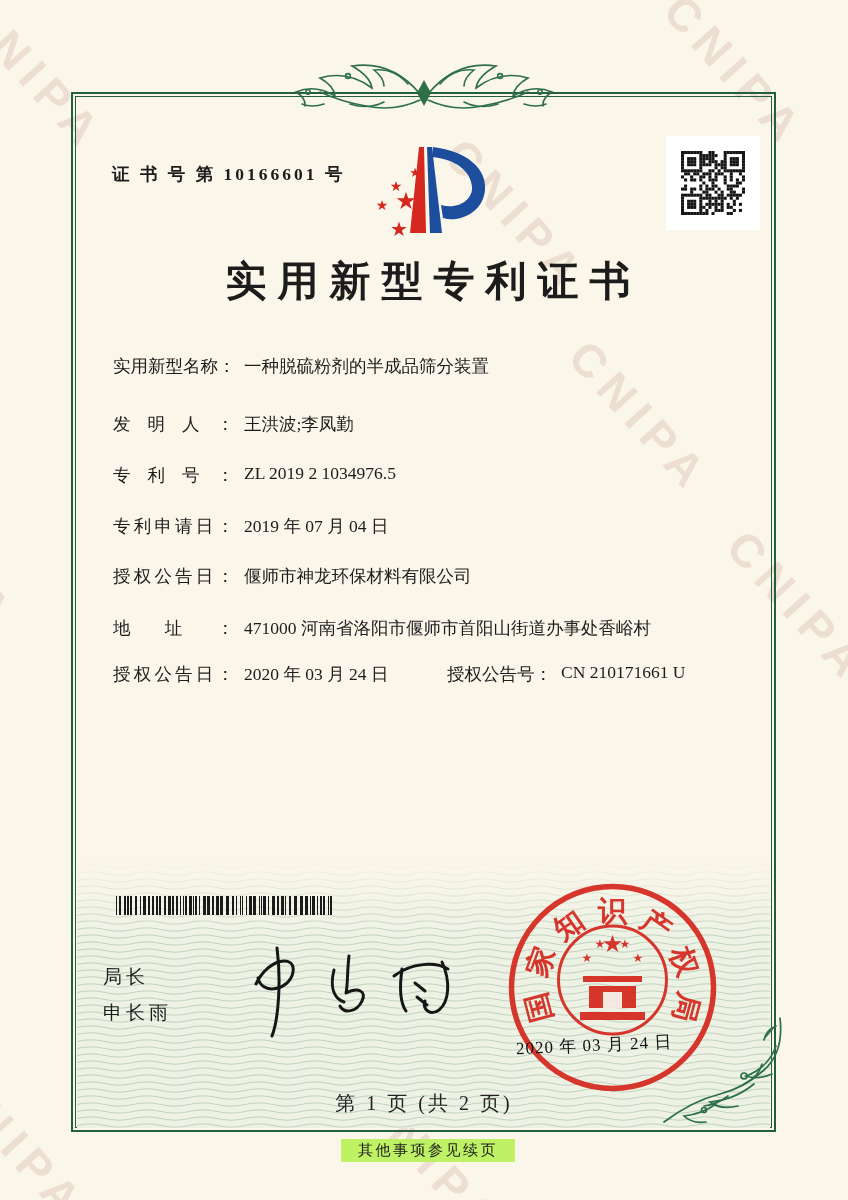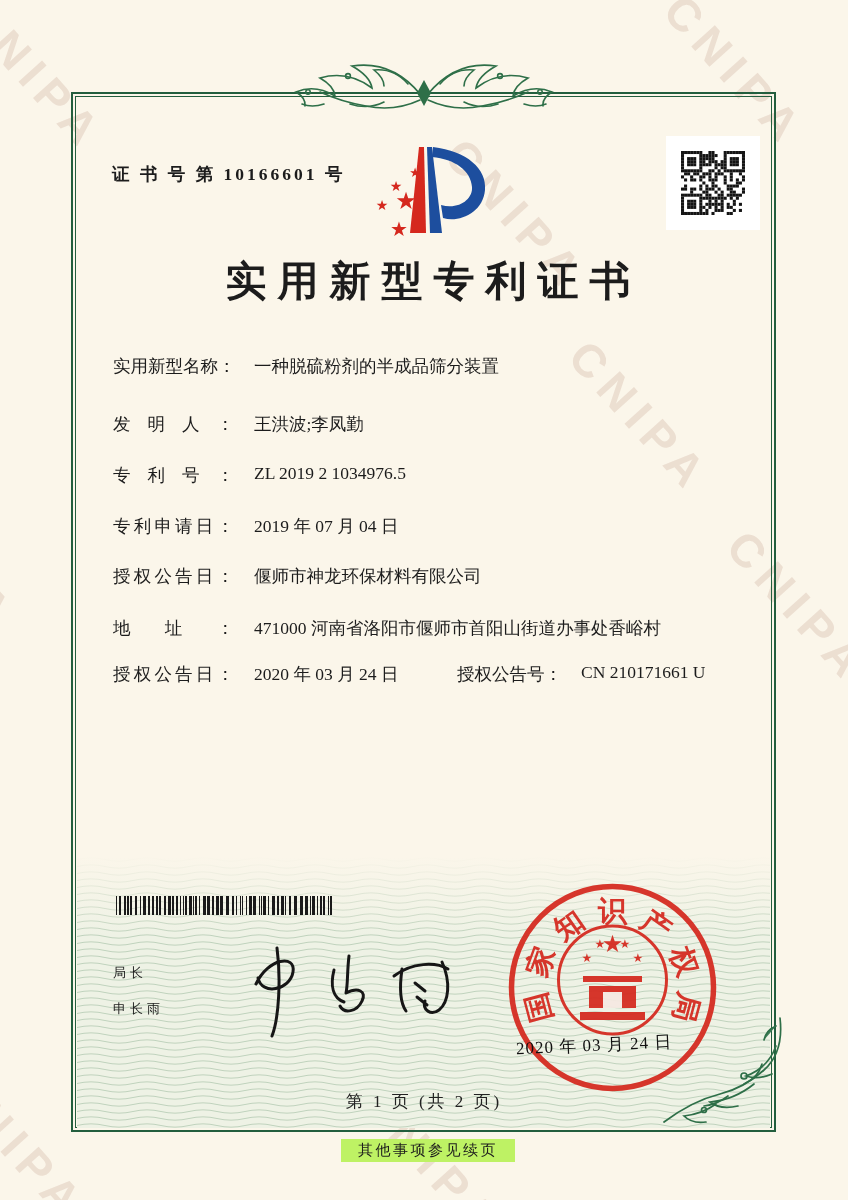--- a/index.html
+++ b/index.html
@@ -46,44 +46,44 @@
     position:absolute; left:0; right:0; top:254px; z-index:4;
     text-align:center; font-size:41px; font-weight:700;
     letter-spacing:11px; padding-left:19px;
   }
   .fields { position:absolute; left:113px; top:0; width:600px; z-index:4; font-size:17.5px; }
   .frow { position:absolute; white-space:nowrap; }
   .frow .lab {
     display:inline-block; width:121px;
     text-align:justify; text-align-last:justify; vertical-align:top;
   }
-  .frow .val { margin-left:20px; }
+  .frow .val { margin-left:10px; }
   .f1{top:354px} .f2{top:412px} .f3{top:463px} .f4{top:514px}
   .f5{top:564px} .f6{top:616px} .f7{top:662px}
-  .pair2 { position:absolute; left:344px; top:0; white-space:nowrap; }
+  .pair2 { position:absolute; left:334px; top:0; white-space:nowrap; }
   .pair2 .lab { width:104px; }
   .paras {
     position:absolute; left:104px; top:696px; width:642px; z-index:4;
     font-size:16.5px; line-height:1.68; text-align:justify;
     letter-spacing:0.4px;
   }
   .paras p { text-indent:2em; }
   .barcode { position:absolute; left:116px; top:896px; z-index:4; }
-  .signoff { position:absolute; left:113px; z-index:5; font-size:13px; letter-spacing:4px; }
+  .signoff { position:absolute; left:103px; z-index:5; font-size:19px; letter-spacing:4px; }
   .s1{top:964px} .s2{top:1000px}
   .sig { position:absolute; left:228px; top:938px; z-index:5; }
   .seal { position:absolute; left:505px; top:880px; z-index:4; opacity:0.93; }
   .seal-date {
     position:absolute; left:516px; top:1033px; width:190px; z-index:5;
     font-size:17px; letter-spacing:1px; transform:rotate(-2.5deg);
     color:#111; white-space:nowrap;
   }
   .page-num {
     position:absolute; left:0; right:0; top:1090px; z-index:4;
-    text-align:center; font-size:17px; letter-spacing:3px; color:#222;
+    text-align:center; font-size:20px; letter-spacing:3px; color:#222;
   }
   .cont-box {
     position:absolute; left:341px; top:1139px; z-index:4;
     background:#bef264; padding:2px 17px;
     font-size:15px; letter-spacing:2.5px;
   }
   .ornament-top { position:absolute; left:288px; top:46px; z-index:3; }
   .flourish-br { position:absolute; left:658px; top:1012px; z-index:4; }
 </style>
 </head>

